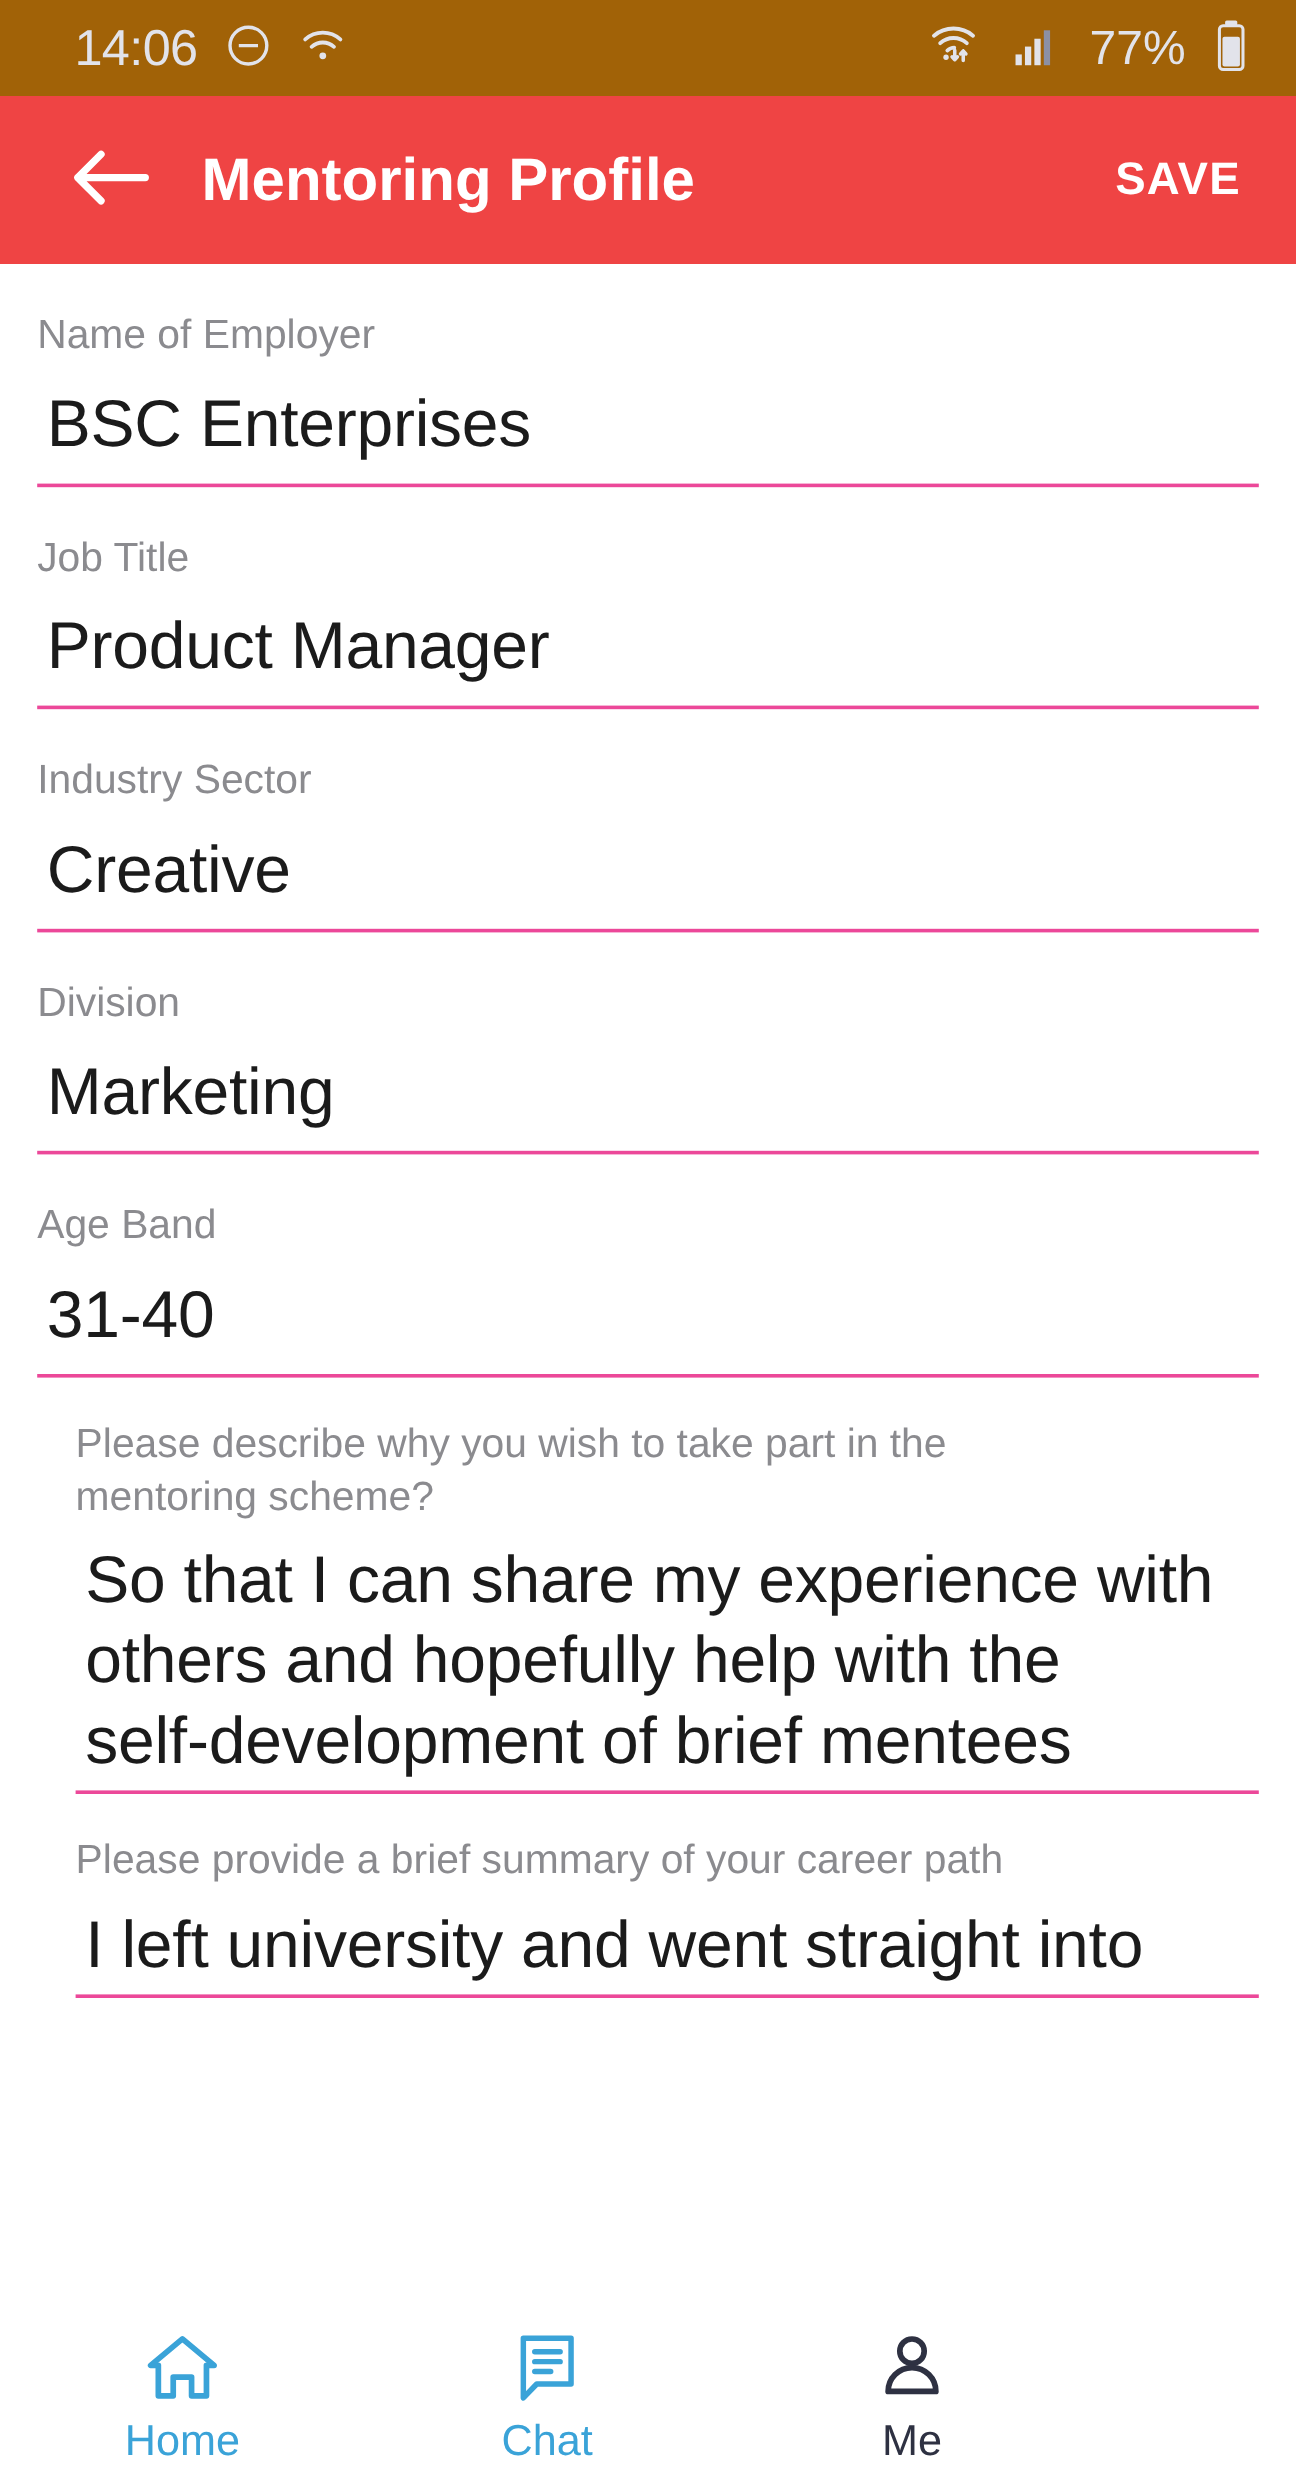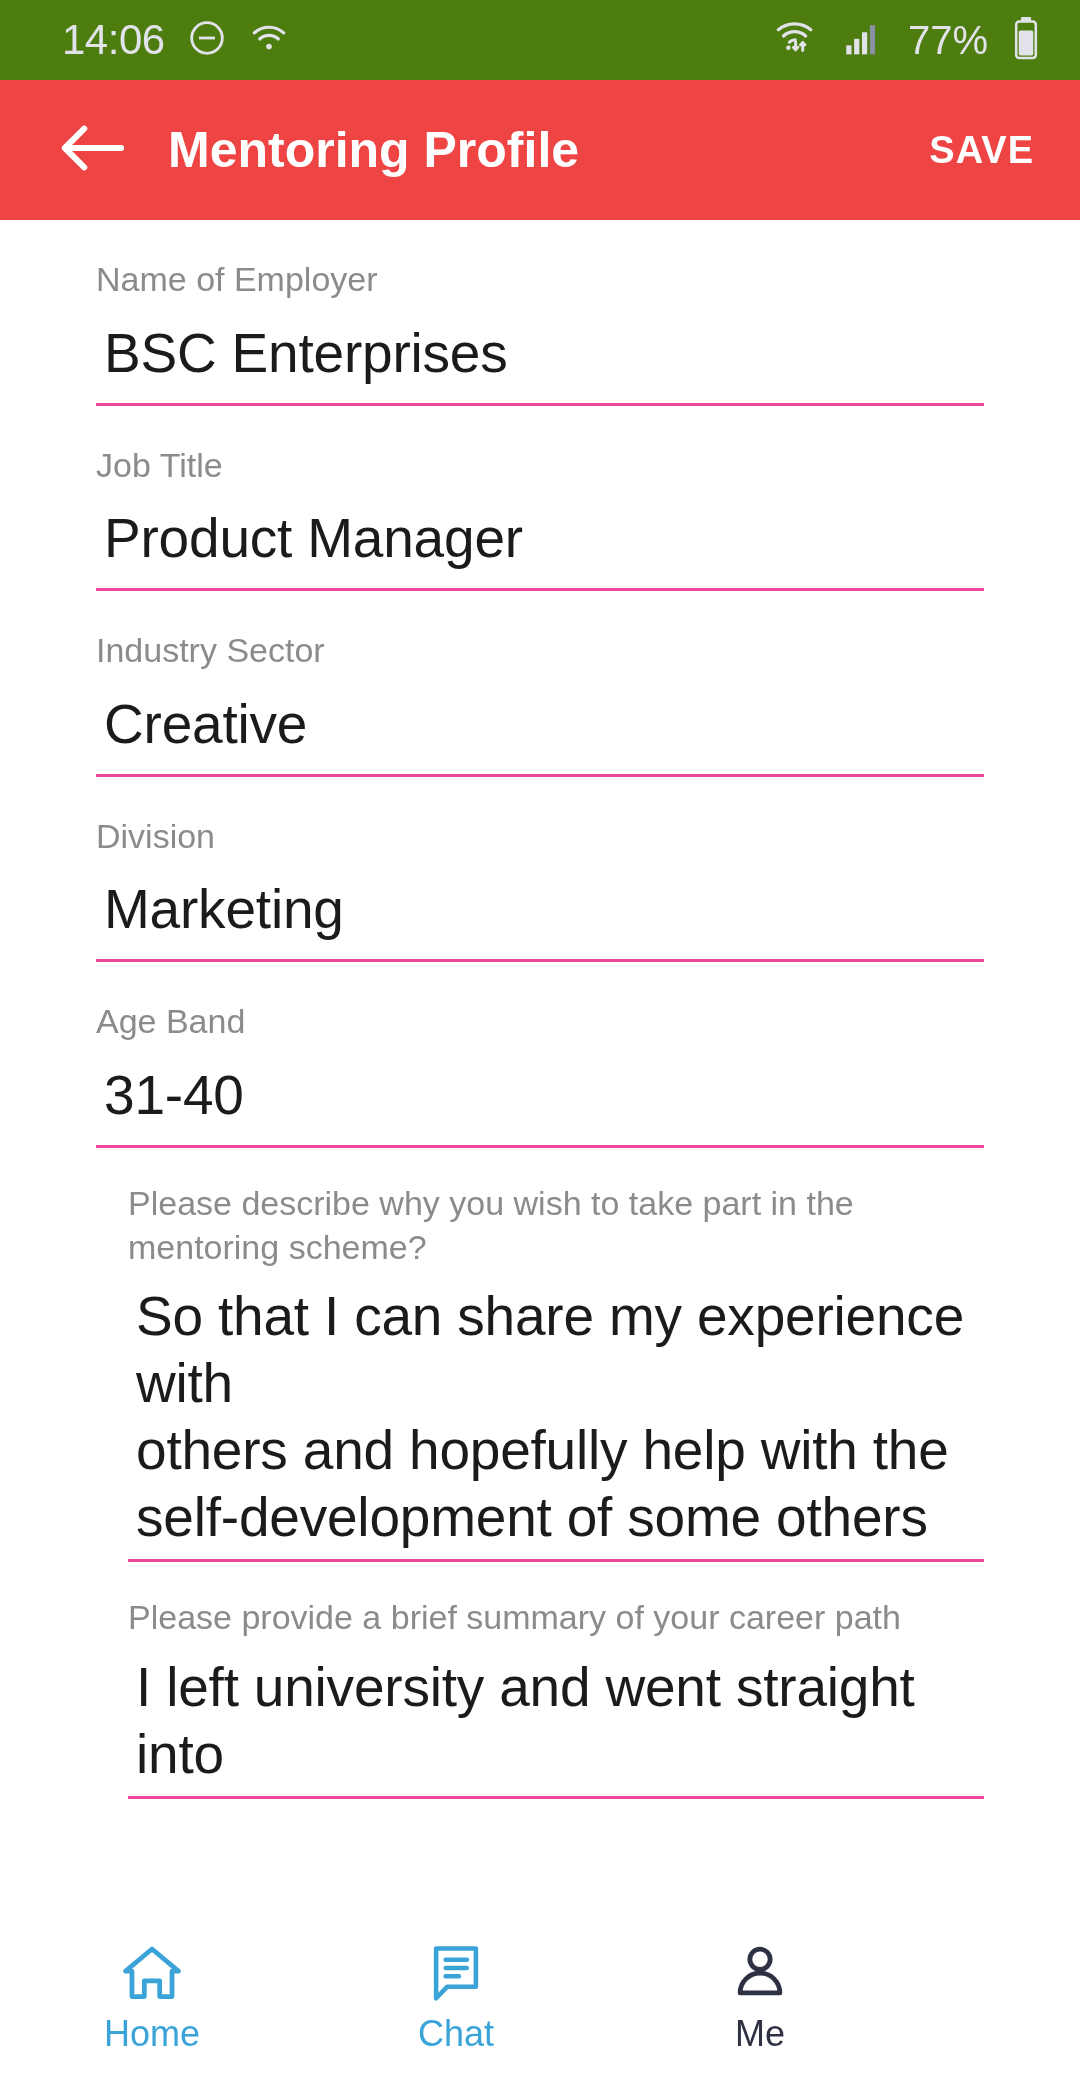--- a/index.html
+++ b/index.html
@@ -11,21 +11,21 @@
     width: 1080px;
     height: 2076px;
     font-family: "Liberation Sans", sans-serif;
     overflow: hidden;
     position: relative;
   }
 
   
   .status-bar {
     height: 80px;
-    background: #4d7c0f;
+    background: #a16207;
     display: flex;
     align-items: center;
     justify-content: space-between;
     padding: 0 40px 0 62px;
     box-sizing: border-box;
   }
   .status-left {
     display: flex;
     align-items: center;
     gap: 22px;
@@ -88,21 +88,21 @@
 
   
   .form-area {
     position: absolute;
     top: 220px;
     left: 0;
     right: 0;
     bottom: 156px;
     background: #ffffff;
     overflow: hidden;
-    padding: 0 96px;
+    padding: 0 31px;
     box-sizing: border-box;
   }
   .field {
     padding-top: 38px;
   }
   .field-label {
     color: #8B8B8F;
     font-size: 34px;
     line-height: 1.28;
     letter-spacing: 0px;
@@ -242,21 +242,21 @@
   </div>
 
   <div class="field field-q">
     <div class="field-label">
       <span class="ln">Please describe why you wish to take part in the</span>
       <span class="ln">mentoring scheme?</span>
     </div>
     <div class="field-value multiline">
       <span class="ln">So that I can share my experience with</span>
       <span class="ln">others and hopefully help with the</span>
-      <span class="ln">self-development of some others</span>
+      <span class="ln">self-development of brief mentees</span>
     </div>
   </div>
 
   <div class="field field-q">
     <div class="field-label">
       <span class="ln">Please provide a brief summary of your career path</span>
     </div>
     <div class="field-value multiline">
       <span class="ln">I left university and went straight into</span>
     </div>

